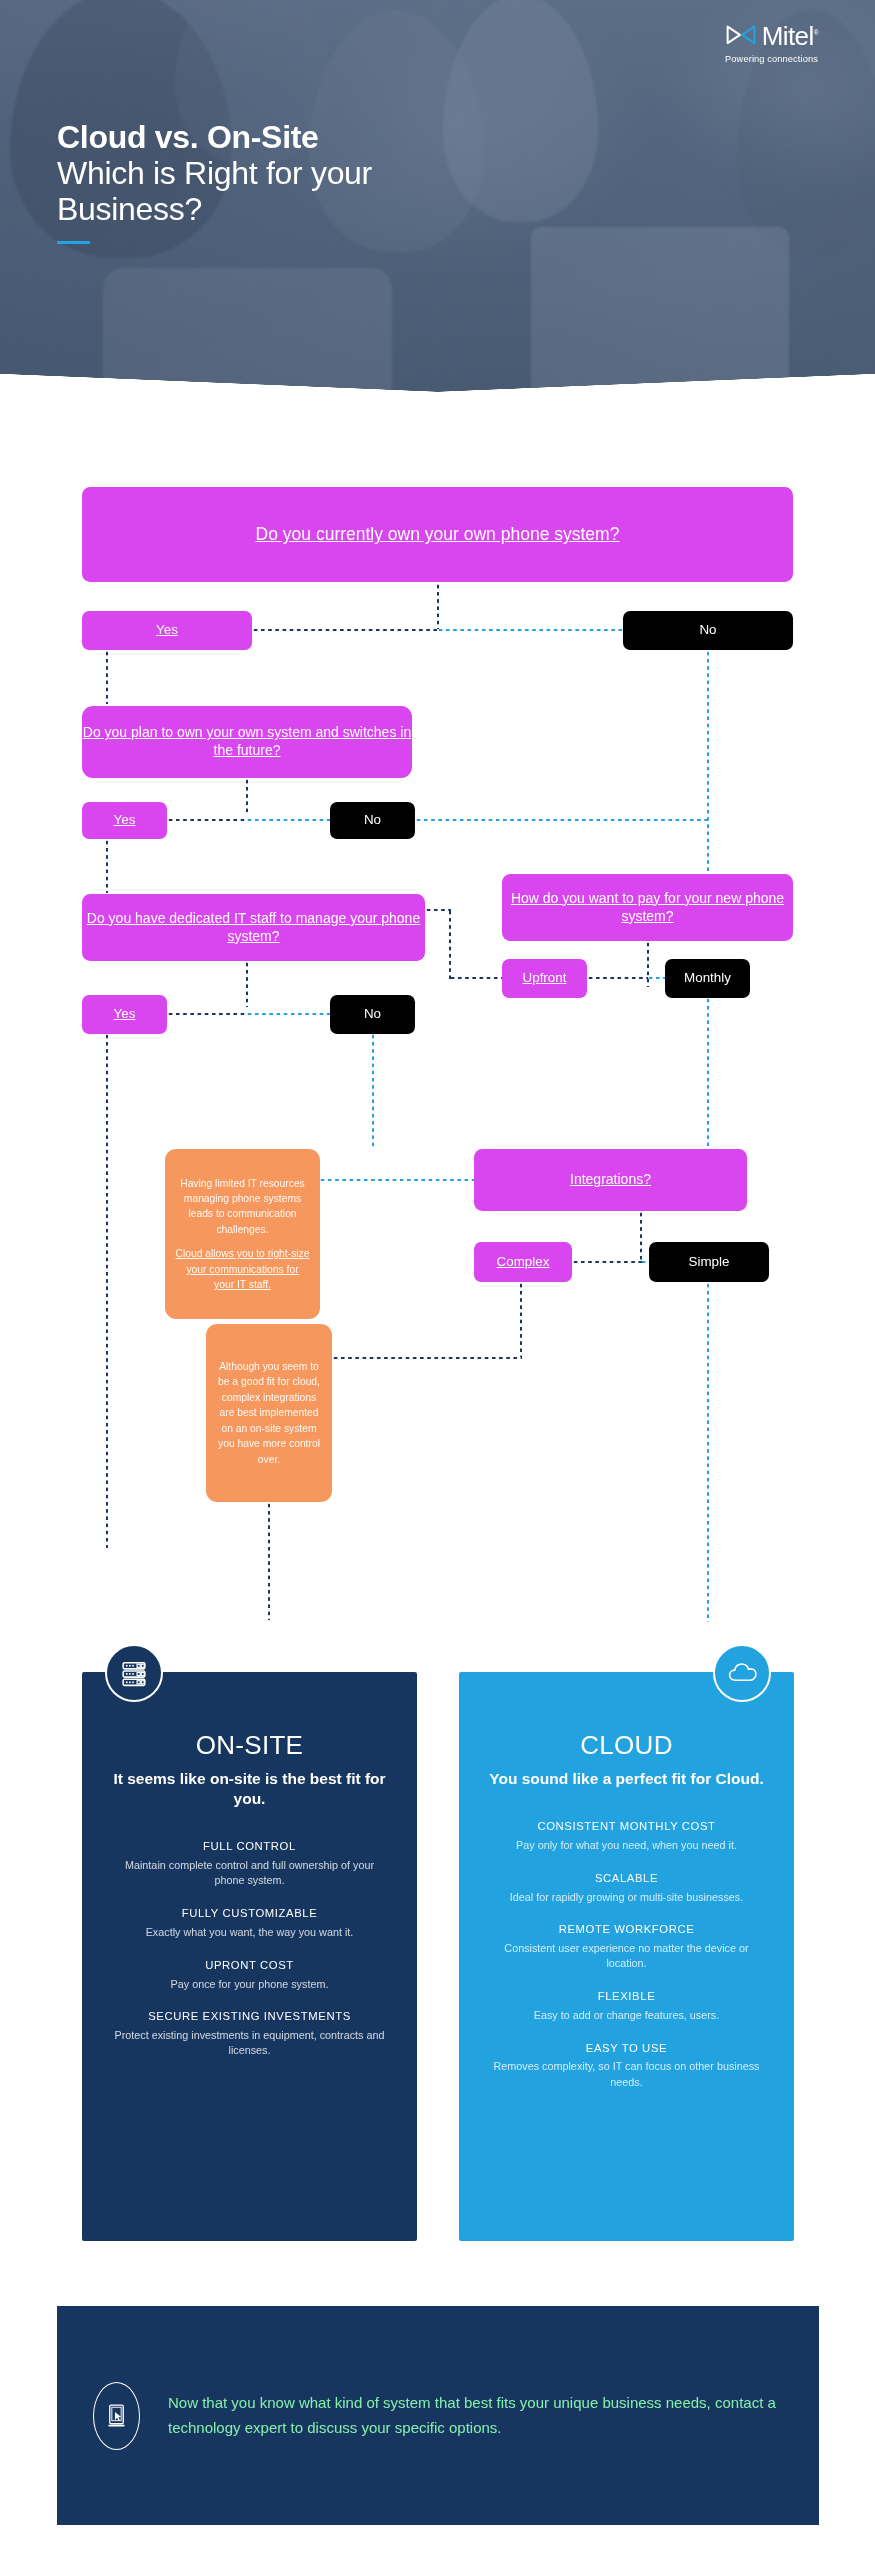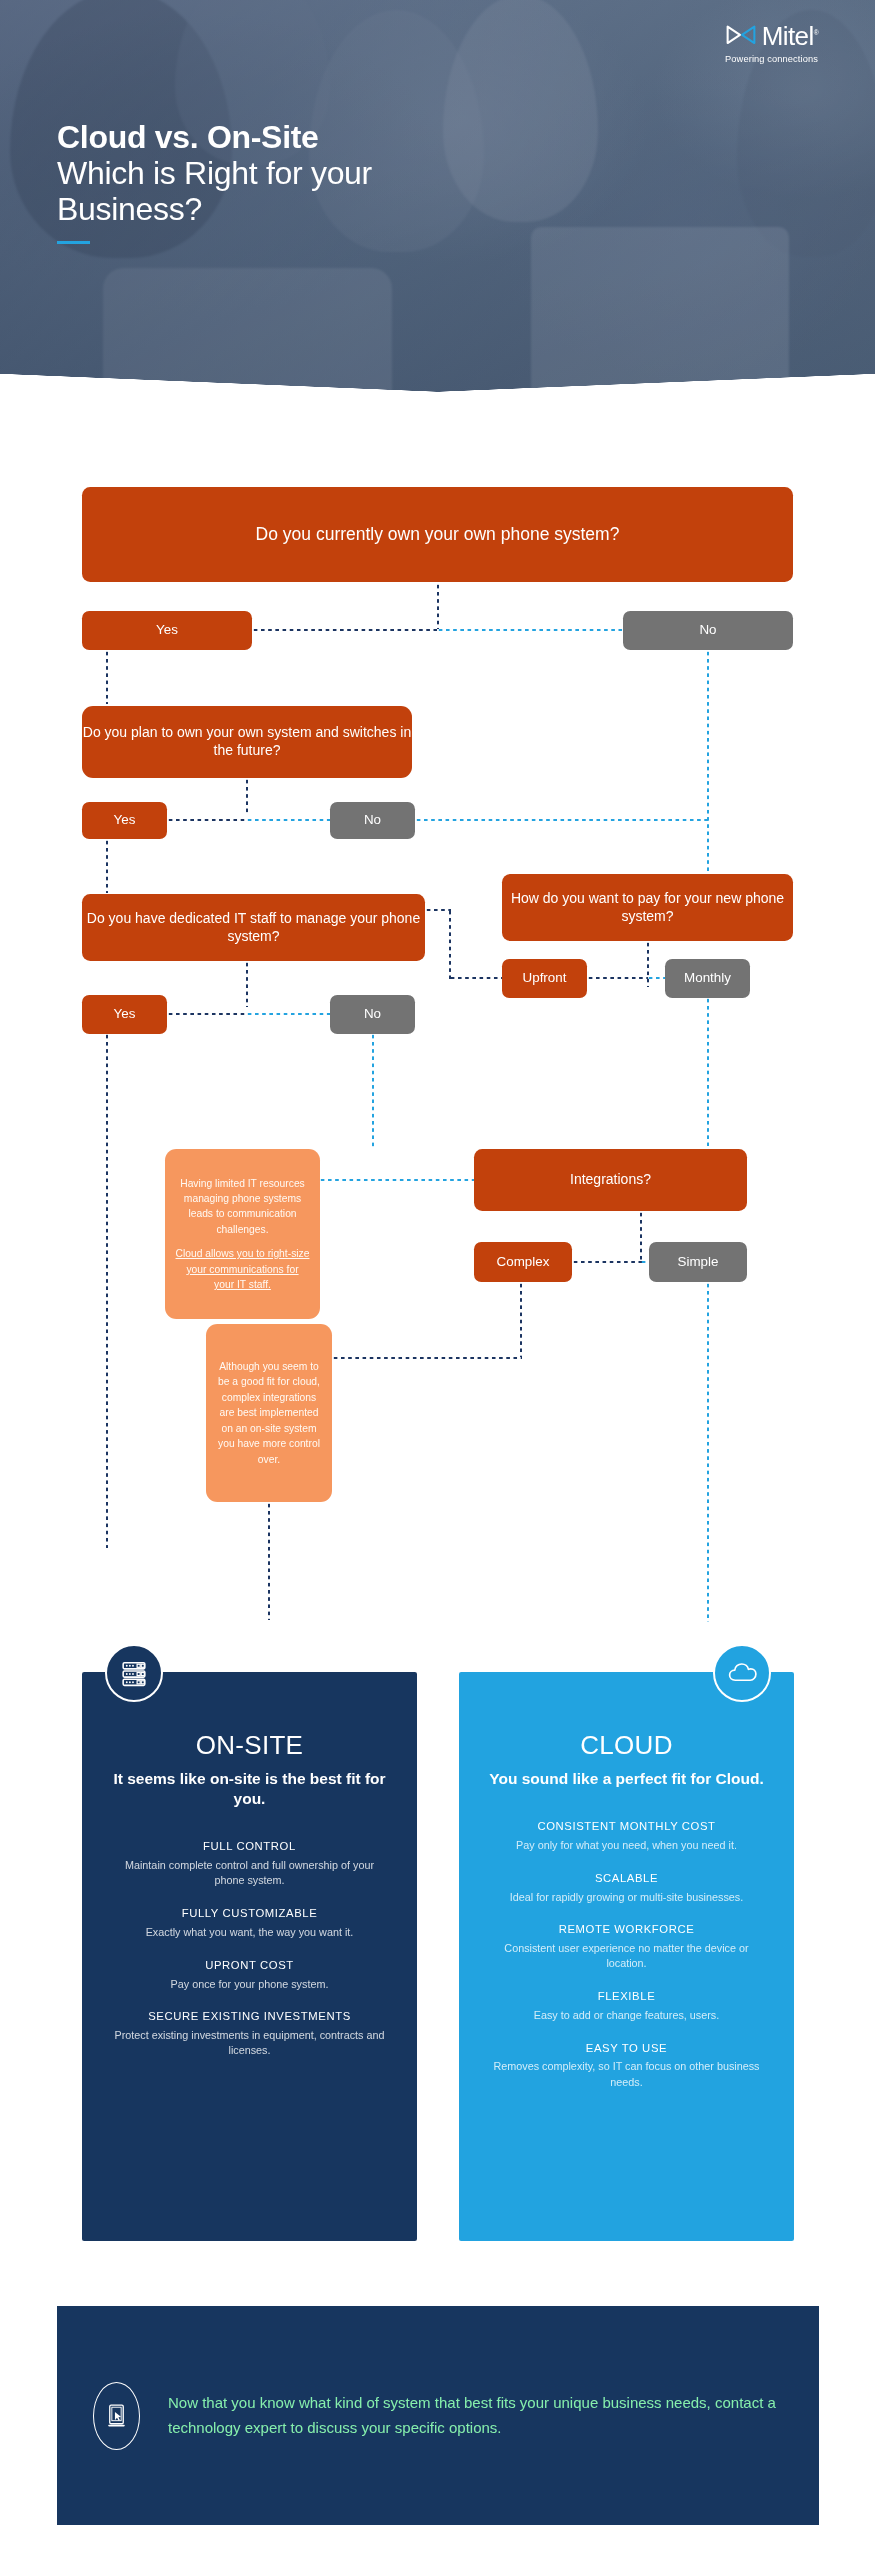--- a/index.html
+++ b/index.html
@@ -58,22 +58,22 @@
   .hero-title .tline { font-size:32px; line-height:1.12; color:#fff; font-weight:400; letter-spacing:-0.3px; white-space:nowrap; }
   .hero-title .tline.b { font-weight:700; }
   .hero-rule { margin-top:13.4px; width:33px; height:3.6px; background:#23a3e0; }
 
   
   .flow { position:absolute; left:0; top:410px; width:876px; height:1262px; }
   .node {
     position:absolute; display:flex; align-items:center; justify-content:center; text-align:center;
     color:#fff; border-radius:8.2px; line-height:1.26; z-index:4;
   }
-  .navy { background:#c2410c; }
-  .cyan { background:#737373; }
+  .navy { background:#d946ef;text-decoration:underline; }
+  .cyan { background:#000000; }
   .orange { background:#f6975e; border-radius:11.3px; }
   .q { font-size:14px; }
   .q-big { font-size:17.5px; }
   .pill { font-size:13.4px; border-radius:7.2px; }
   .orange .txt { font-size:10.3px; line-height:1.5; color:#fffaf4; padding:0 8.2px; }
   .orange .txt p + p { margin-top:8.8px;text-decoration:underline; }
 
   
   .dot { position:absolute; z-index:2; }
   .dot.v { width:2.1px; background-image:radial-gradient(circle, currentColor 42%, transparent 44%); background-size:2.1px 7.2px; background-repeat:repeat-y; }
@@ -200,21 +200,21 @@
         <p>Having limited IT resources managing phone systems leads to communication challenges.</p>
         <p>Cloud allows you to right-size your communications for your IT staff.</p>
       </div>
     </div>
 
     <div class="node navy q" style="left:474px; top:739px; width:273px; height:62px;">Integrations?</div>
     <div class="dot h c-cyan" style="left:319px; top:769px; width:156px;"></div>
     <div class="dot v c-navy" style="left:640px; top:801px; height:52px;"></div>
 
     <div class="node navy pill" style="left:474px; top:832px; width:98px; height:40px;">Complex</div>
-    <div class="node cyan pill" style="left:649px; top:832px; width:98px; height:40px;">Simple</div>
+    <div class="node cyan pill" style="left:649px; top:832px; width:120px; height:40px;">Simple</div>
     <div class="dot h c-navy" style="left:572px; top:851px; width:70px;"></div>
     <div class="dot h c-cyan" style="left:640px; top:851px; width:10.3px;"></div>
 
     <div class="dot v c-navy" style="left:520px; top:872px; height:75px;"></div>
     <div class="dot v c-cyan" style="left:707px; top:872px; height:340px;"></div>
 
     <div class="node orange" style="left:206px; top:914px; width:126px; height:178px; padding:12px 0;">
       <div class="txt">
         <p>Although you seem to be a good fit for cloud, complex integrations are best implemented on an on-site system you have more control over.</p>
       </div>

